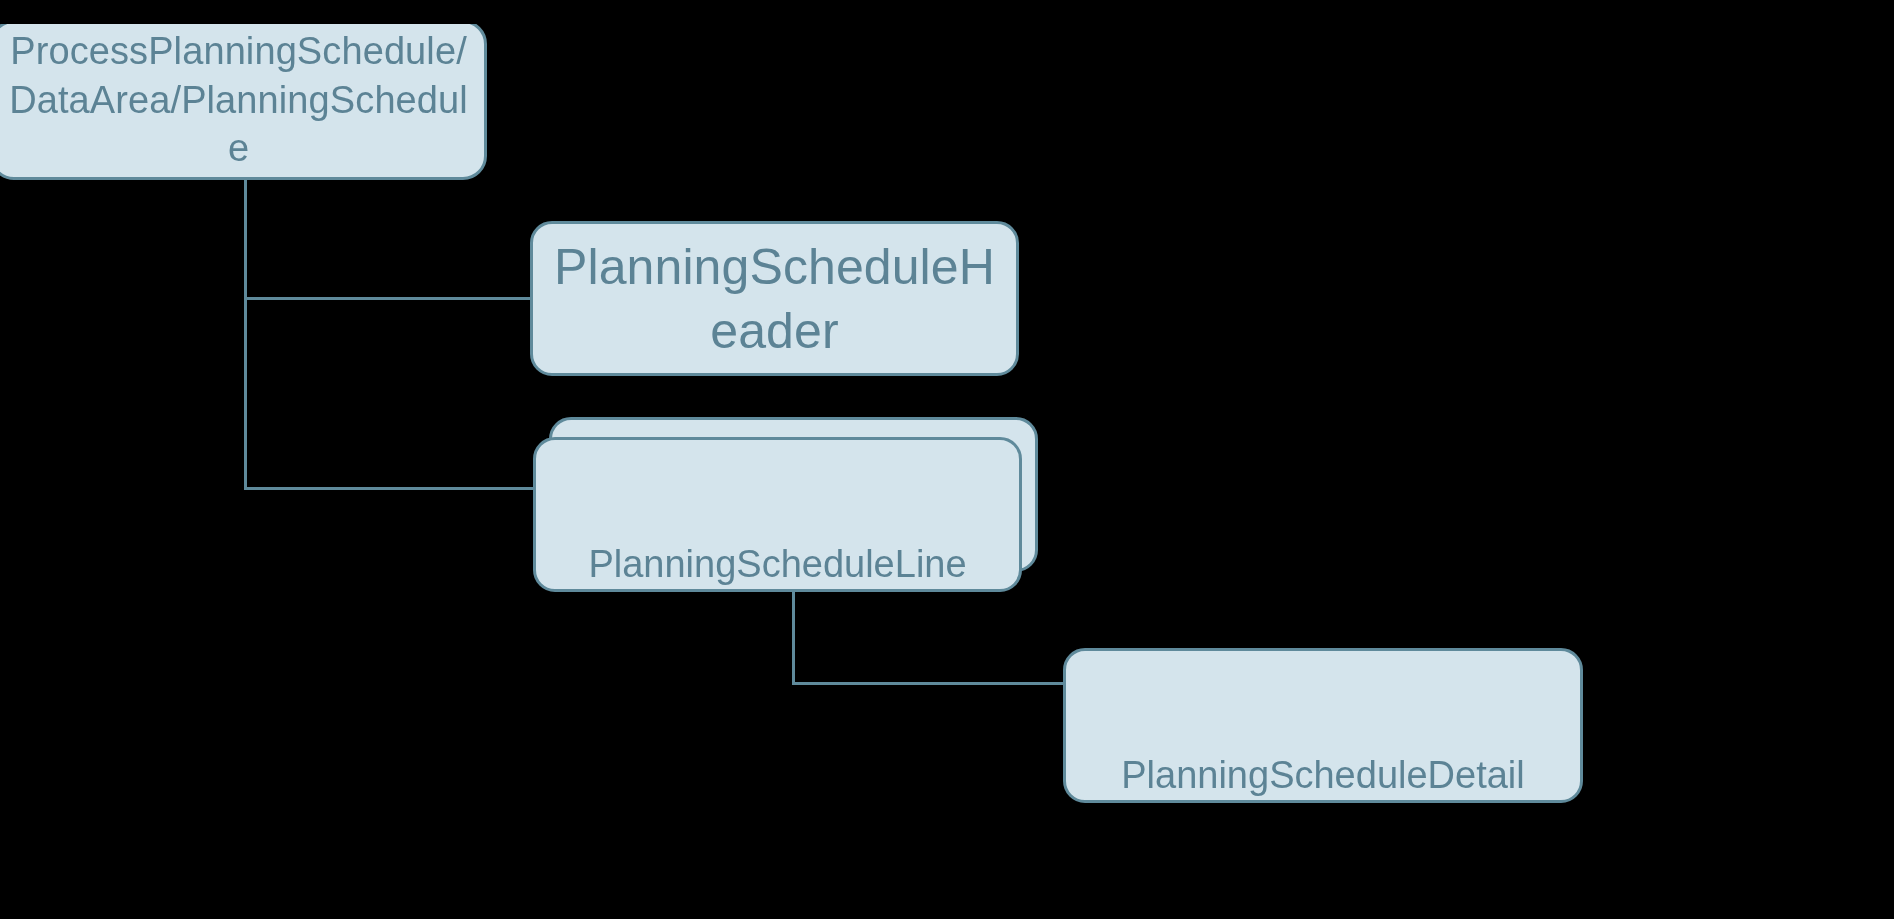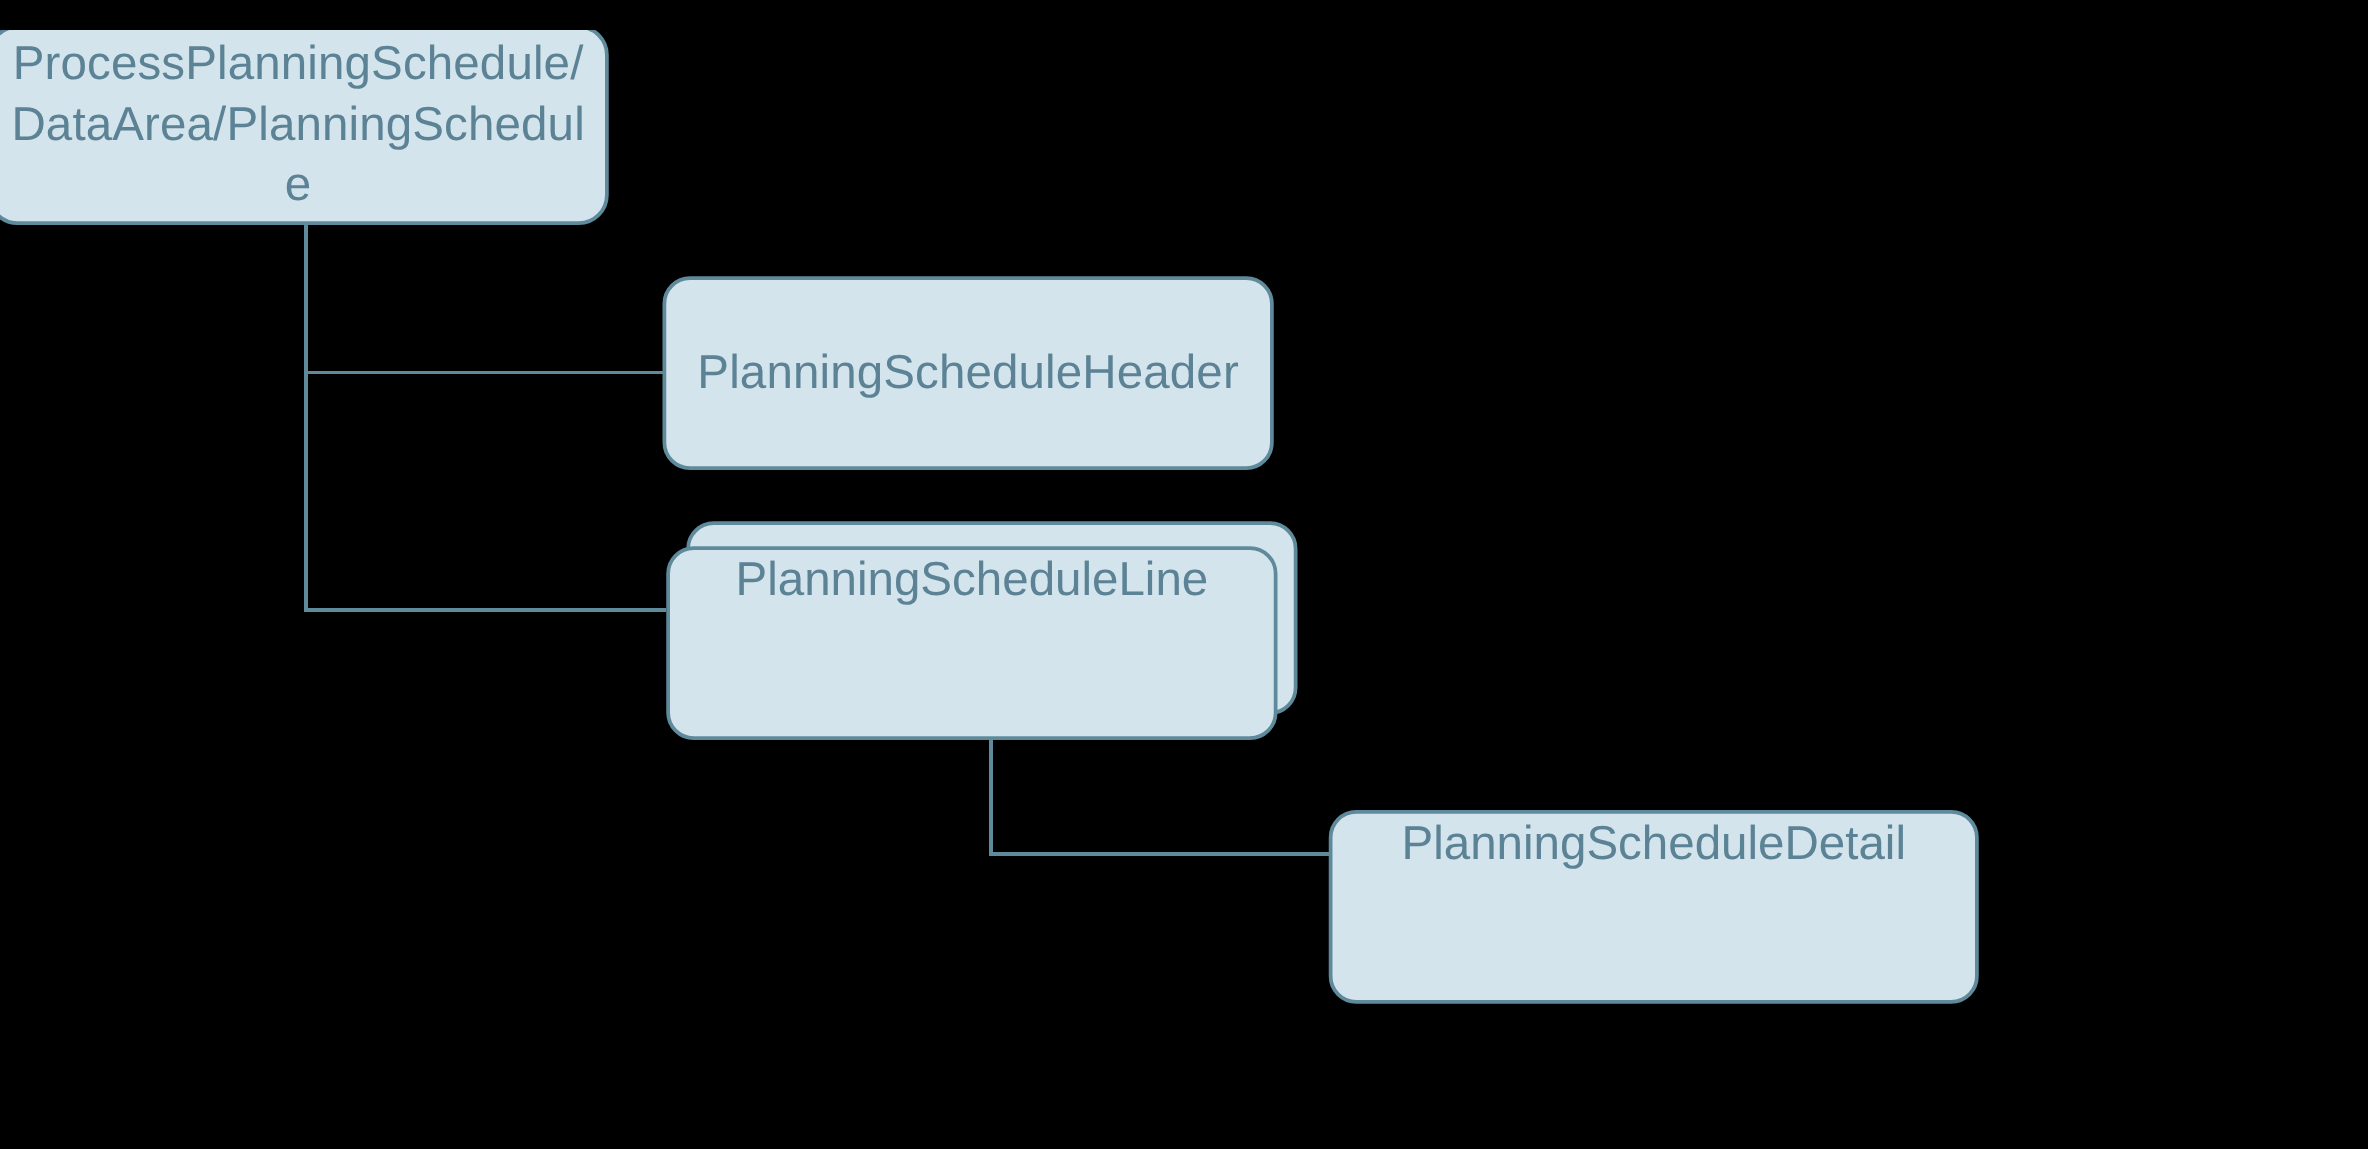--- a/index.html
+++ b/index.html
@@ -63,21 +63,21 @@
     border-radius: 22px;
   }
   .stack .card-front {
     position: absolute;
     box-sizing: border-box;
     background: #d4e4ec;
     border: 3px solid #5f8a9b;
     border-radius: 22px;
     color: #5c8395;
     display: flex;
-    align-items: flex-start;
+    align-items: flex-end;
     justify-content: center;
     text-align: center;
     line-height: 1.28;
     overflow: hidden;
   }
   .stack .card-front .label {
     display: block;
     width: 100%;
     padding: 0 14px;
     box-sizing: border-box;
@@ -95,21 +95,21 @@
     font-size: 38px;
     border-radius: 24px;
   }
 
   
   #node-header {
     left: 530px;
     top: 197px;
     width: 489px;
     height: 155px;
-    font-size: 38px;
+    font-size: 50px;
   }
 
   
   #stack-line {
     left: 533px;
     top: 393px;
     width: 505px;
     height: 175px;
   }
   #stack-line .card-back {

